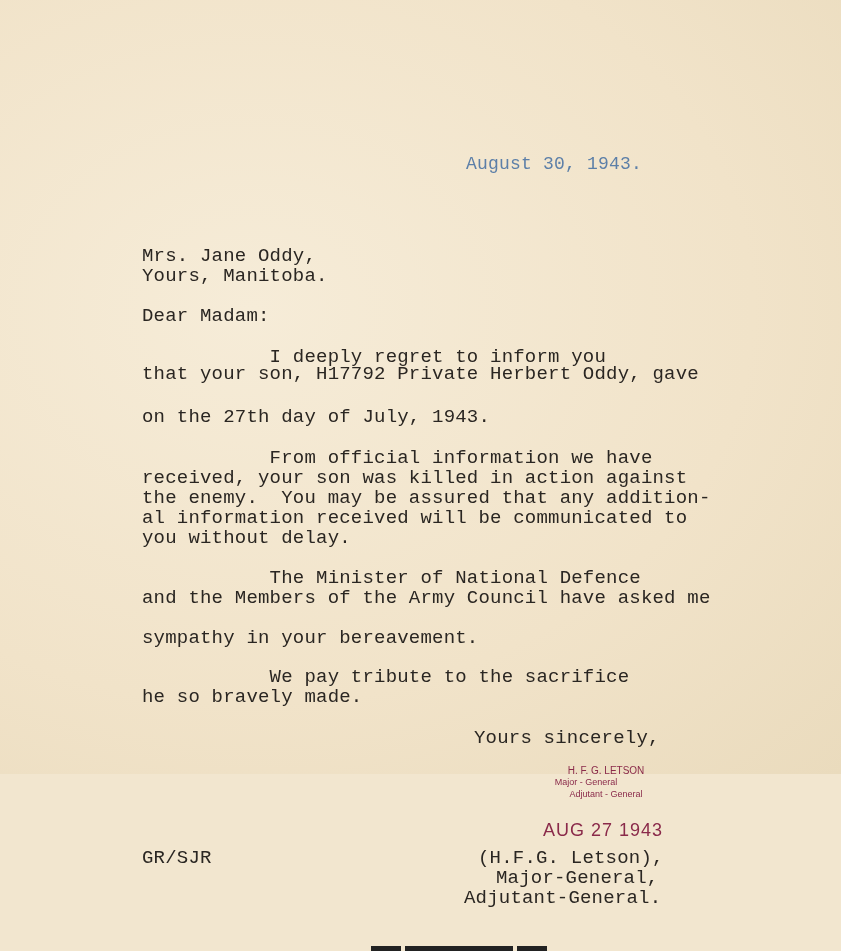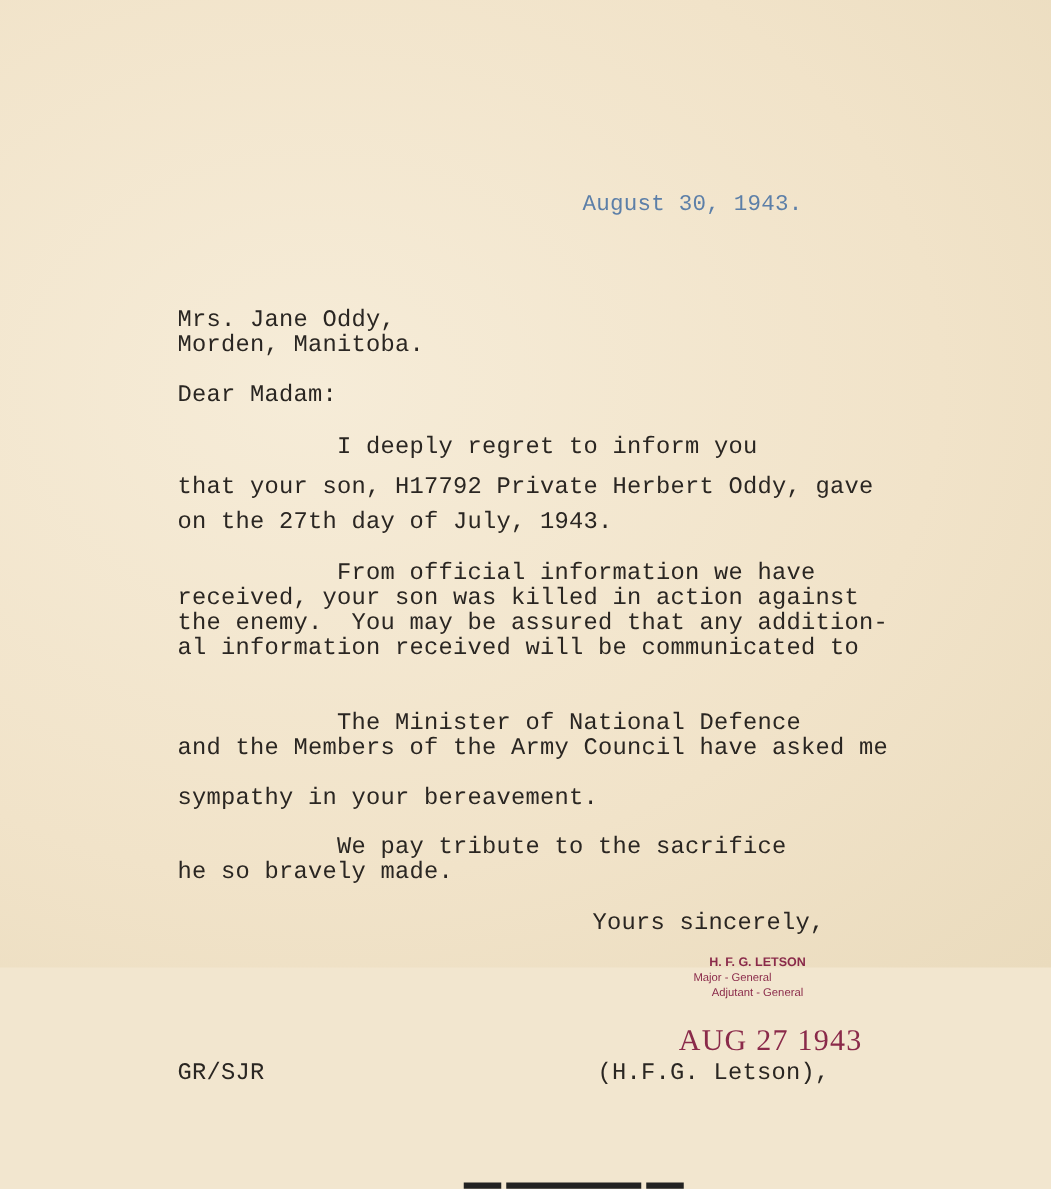--- a/index.html
+++ b/index.html
@@ -3,60 +3,63 @@
 <meta charset="utf-8">
 <style>
   html,body{margin:0;padding:0;}
   body{width:841px;height:951px;overflow:hidden;background:#f2e6cf;position:relative;
     font-family:"Liberation Mono","DejaVu Sans Mono",monospace;color:#2a2622;}
   .page{position:absolute;left:0;top:0;width:841px;height:774px;
     background:radial-gradient(ellipse at 30% 40%,#f6ecd8 0%,#f1e3c9 60%,#eadbbd 100%);}
   .line{position:absolute;font-size:19px;letter-spacing:0.2px;white-space:pre;line-height:20px;}
   .date{color:#5c7fa8;left:466px;top:154px;font-size:18px;}
   .stamp{position:absolute;color:#8a2a4a;font-family:"Liberation Sans",sans-serif;text-align:center;}
-  .s1{left:556px;top:765px;font-size:10px;font-weight:bold;width:100px;}
+  .s1{left:556px;top:765px;font-size:10px;font-weight:normal;width:100px;}
   .s2{left:536px;top:777px;font-size:9px;width:100px;}
   .s3{left:556px;top:789px;font-size:9px;width:100px;}
-  .datestamp{position:absolute;left:543px;top:820px;font-family:Liberation Serif, serif;font-size:24px;color:#8a2a4a;letter-spacing:1px;}
+  .datestamp{position:absolute;left:543px;top:820px;font-family:Liberation Sans, sans-serif;font-size:18px;color:#8a2a4a;letter-spacing:1px;}
   .bar{position:absolute;top:946px;height:5px;background:#222;}
 </style>
 </head>
 <body>
 
 <div class="page">
   <div class="line date">August 30, 1943.</div>
 
   <div class="line" style="left:142px;top:246px;">Mrs. Jane Oddy,</div>
-  <div class="line" style="left:142px;top:266px;">Morden, Manitoba.</div>
+  <div class="line" style="left:142px;top:266px;">Yours, Manitoba.</div>
 
   <div class="line" style="left:142px;top:306px;">Dear Madam:</div>
 
   <div class="line" style="left:142px;top:347px;">           I deeply regret to inform you</div>
-  <div class="line" style="left:142px;top:379px;">that your son, H17792 Private Herbert Oddy, gave</div>
+  <div class="line" style="left:142px;top:364px;">that your son, H17792 Private Herbert Oddy, gave</div>
   <div class="line" style="left:142px;top:407px;">on the 27th day of July, 1943.</div>
 
   <div class="line" style="left:142px;top:448px;">           From official information we have</div>
   <div class="line" style="left:142px;top:468px;">received, your son was killed in action against</div>
   <div class="line" style="left:142px;top:508px;">al information received will be communicated to</div>
   <div class="line" style="left:142px;top:488px;">the enemy.  You may be assured that any addition-</div>
+  <div class="line" style="left:142px;top:528px;">you without delay.</div>
 
   <div class="line" style="left:142px;top:568px;">           The Minister of National Defence</div>
   <div class="line" style="left:142px;top:588px;">and the Members of the Army Council have asked me</div>
   <div class="line" style="left:142px;top:628px;">sympathy in your bereavement.</div>
 
   <div class="line" style="left:142px;top:667px;">           We pay tribute to the sacrifice</div>
   <div class="line" style="left:142px;top:687px;">he so bravely made.</div>
 
   <div class="line" style="left:474px;top:728px;">Yours sincerely,</div>
 
   <div class="stamp s1">H. F. G. LETSON</div>
   <div class="stamp s2">Major - General</div>
   <div class="stamp s3">Adjutant - General</div>
 
   <div class="datestamp">AUG 27 1943</div>
 
   <div class="line" style="left:142px;top:848px;">GR/SJR</div>
   <div class="line" style="left:478px;top:848px;">(H.F.G. Letson),</div>
+  <div class="line" style="left:496px;top:868px;">Major-General,</div>
+  <div class="line" style="left:464px;top:888px;">Adjutant-General.</div>
 
   <div class="bar" style="left:371px;width:30px;"></div>
   <div class="bar" style="left:405px;width:108px;"></div>
   <div class="bar" style="left:517px;width:30px;"></div>
 </div>
 
 </body></html>

